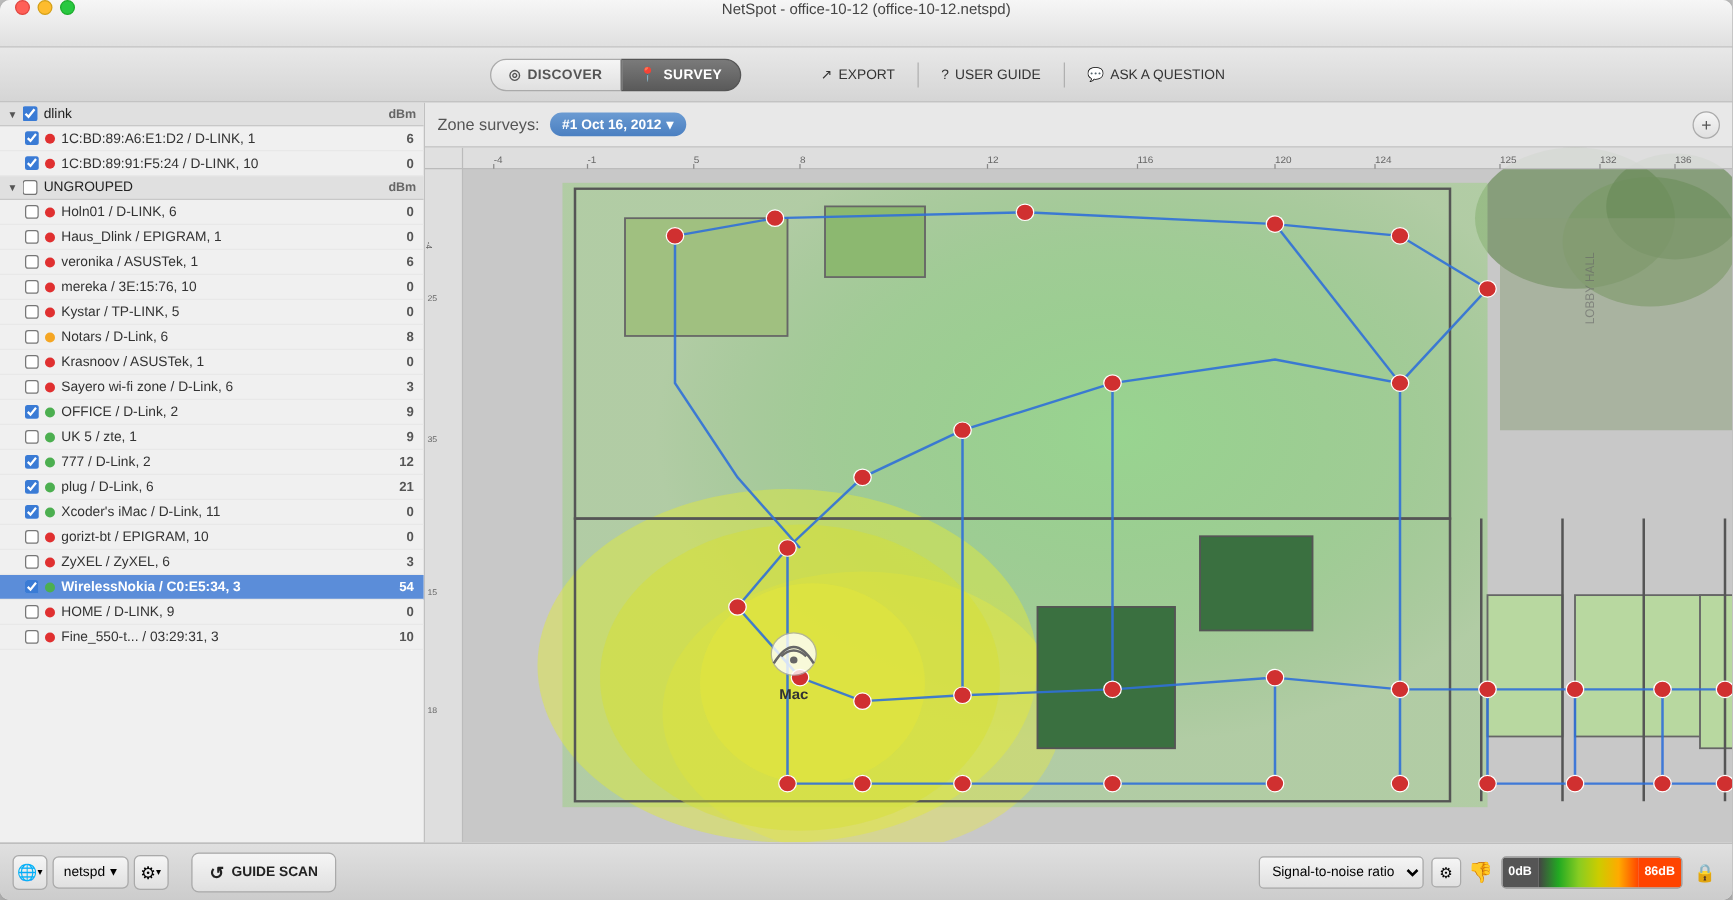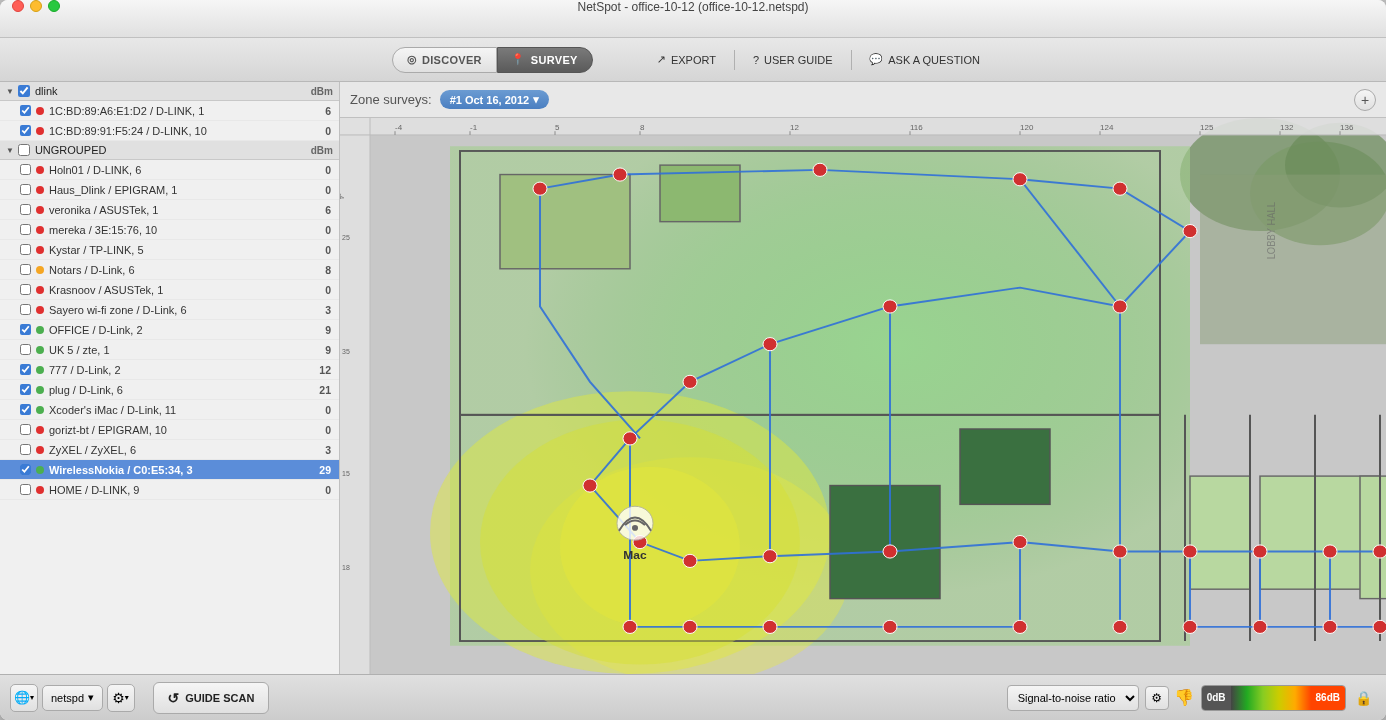--- a/index.html
+++ b/index.html
@@ -594,27 +594,33 @@
       <div class="network-row">
         <input type="checkbox" class="net-checkbox" style="">
         <div class="dot" style="background:#e03030;"></div>
         <span class="network-name">ZyXEL / ZyXEL, 6</span>
         <span class="network-signal">3</span>
       </div>
       <div class="network-row selected">
         <input type="checkbox" class="net-checkbox" checked="" style="">
         <div class="dot" style="background:#4caf50;"></div>
         <span class="network-name">WirelessNokia / C0:E5:34, 3</span>
-        <span class="network-signal">29</span>
+        <span class="network-signal">54</span>
       </div>
       <div class="network-row">
         <input type="checkbox" class="net-checkbox" style="">
         <div class="dot" style="background:#e03030;"></div>
         <span class="network-name">HOME / D-LINK, 9</span>
         <span class="network-signal">0</span>
+      </div>
+      <div class="network-row">
+        <input type="checkbox" class="net-checkbox" style="">
+        <div class="dot" style="background:#e03030;"></div>
+        <span class="network-name">Fine_550-t... / 03:29:31, 3</span>
+        <span class="network-signal">10</span>
       </div>
     </div>
 
     <div class="map-area">
       <div class="map-header">
         <span class="zone-label">Zone surveys:</span>
         <button class="zone-dropdown">
           <span>#1 Oct 16, 2012</span>
           <span>▾</span>
         </button>

